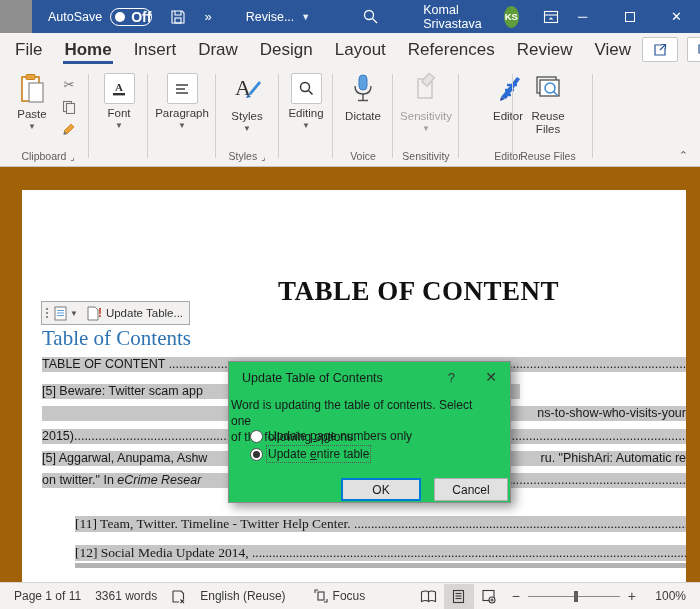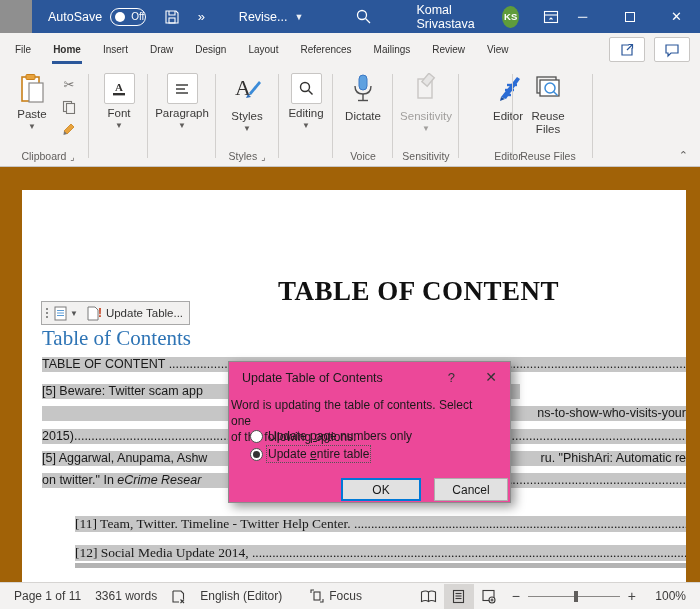--- a/index.html
+++ b/index.html
@@ -8,39 +8,39 @@
   .app { position:relative; width:700px; height:609px; background:#8f8f8f; }
 
   
   .titlebar { position:absolute; top:0; left:0; right:0; height:33px;
     background:var(--titlebar_blue,#2b579a); color:#fff; display:flex; align-items:center;
     font-size:12.5px;margin-left:32px; }
   .tb-autosave { margin-left:16px; }
   .toggle { margin-left:8px; width:46px; height:18px; border:1.5px solid #fff; border-radius:10px;
     display:flex; align-items:center; position:relative; }
   .toggle .knob { width:10px; height:10px; border-radius:50%; background:#fff; margin-left:4px; }
-  .toggle .state { font-size:10px; font-weight:normal; margin-left:6px; }
+  .toggle .state { font-size:14px; font-weight:bold; margin-left:6px; }
   .tb-ico { margin-left:18px; display:flex; align-items:center; }
   .tb-doc { margin-left:34px; display:flex; align-items:center; gap:7px; }
   .tb-caret { font-size:9px; opacity:.9; }
   .tb-search { margin-left:52px; }
   .tb-user { margin-left:44px; }
   .avatar { margin-left:12px; width:22px; height:22px; border-radius:50%;
     background:var(--avatar_green,#5f9c3b); color:#fff; font-size:9.5px; font-weight:bold;
     display:flex; align-items:center; justify-content:center; }
   .tb-ribbonopts { margin-left:24px; }
   .win-btns { margin-left:auto; display:flex; height:33px; }
   .win-btn { width:47px; height:33px; display:flex; align-items:center; justify-content:center;
     font-size:13px; font-weight:300; }
   .maxbox { width:10px; height:10px; border:1px solid #fff; display:inline-block; }
 
   
   .tabrow { position:absolute; top:33px; left:0; right:0; height:33px; background:#f3f2f1;
     display:flex; align-items:center; }
-  .tab { padding:0 11px; height:33px; display:flex; align-items:center; font-size:10px;
+  .tab { padding:0 11px; height:33px; display:flex; align-items:center; font-size:17px;
     color:#323130; position:relative; }
   .tab.first { margin-left:4px; }
   .tab.active { font-weight:700; }
   .tab.active::after { content:""; position:absolute; left:10px; right:10px; bottom:2px;
     height:3px; background:var(--accent_blue,#2b579a); }
   .tabrow-right { margin-left:auto; display:flex; gap:9px; margin-right:10px; }
   .tr-btn { width:36px; height:25px; background:#fff; border:1px solid #c8c6c4; border-radius:2px;
     display:flex; align-items:center; justify-content:center; }
 
   
@@ -78,21 +78,21 @@
     font-size:21px; color:var(--heading_blue,#2e74b5); }
   .trow { position:absolute; left:20px; right:0; height:15px; font-size:12.5px; color:#1a1a1a;
     background:var(--field_shade,#c6c6c6); white-space:nowrap; overflow:hidden;
     display:flex; justify-content:space-between; line-height:15px; }
   .trow.serif { font-family:"Liberation Serif", serif; font-size:13.5px; left:53px; height:16px;
     line-height:16px; }
   .trow .sp { flex:1; }
   .partial { position:absolute; left:53px; right:0; height:5px; background:#b3b3b3; }
 
   
-  .dialog { position:absolute; left:228px; top:361px; width:283px; height:142px; background:#ec4899;
+  .dialog { position:absolute; left:228px; top:361px; width:283px; height:142px; background:#22c55e;
     border:1px solid #8c8c8c; box-shadow:4px 4px 10px rgba(0,0,0,.4); z-index:50; font-size:12px;
     color:#1a1a1a; }
   .dlg-title { position:absolute; left:13px; top:9px; font-size:12.5px; }
   .dlg-help { position:absolute; right:55px; top:8px; font-size:13px; color:#333; }
   .dlg-close { position:absolute; right:13px; top:7px; font-size:14px; color:#333; }
   .dlg-msg { position:absolute; left:2px; top:35px; width:264px; line-height:16px; }
   .radio-row { position:absolute; left:21px; display:flex; align-items:center; gap:5px; }
   .radio { width:13px; height:13px; border:1px solid #4f4f4f; border-radius:50%; background:#fff;
     display:flex; align-items:center; justify-content:center; flex:none; }
   .radio .dot { width:7px; height:7px; border-radius:50%; background:#333; }
@@ -171,21 +171,20 @@
   </div>
 
   <div class="tabrow">
     <span class="tab first">File</span>
     <span class="tab active">Home</span>
     <span class="tab">Insert</span>
     <span class="tab">Draw</span>
     <span class="tab">Design</span>
     <span class="tab">Layout</span>
     <span class="tab">References</span>
-    <span class="tab">Mailings</span>
     <span class="tab">Review</span>
     <span class="tab">View</span>
     <span class="tabrow-right">
       <span class="tr-btn">
         <span>
           <svg width="16" height="16" viewBox="0 0 16 16" fill="none" stroke="#2b579a" stroke-width="1.2">
             <path d="M10 3H3v10h10V6"></path>
               <path d="M8 8l5.5-5.5"></path>
               <path d="M9.5 2.5H13.5V6.5"></path>
           </svg>
@@ -475,21 +474,21 @@
     <span class="sb-item">
       <span>
         <svg width="15" height="15" viewBox="0 0 15 15" fill="none" stroke="#3b3a39" stroke-width="1.1">
           <path d="M2 2h8l2.5 2.5V10"></path>
             <path d="M2 2v11h6"></path>
           <line x1="9.5" y1="10.5" x2="13" y2="14"></line>
             <line x1="13" y1="10.5" x2="9.5" y2="14"></line>
         </svg>
       </span>
     </span>
-    <span class="sb-item">English (Editor)</span>
+    <span class="sb-item">English (Reuse)</span>
     <span class="sb-item" style="margin-left:28px;">
       <span>
         <svg width="14" height="14" viewBox="0 0 14 14" fill="none" stroke="#3b3a39" stroke-width="1.1">
           <path d="M1 4V1h3"></path>
             <path d="M13 10v3h-3"></path>
             <rect x="4" y="3" width="6" height="8"></rect>
         </svg>
       </span>
       <span>Focus</span>
     </span>

